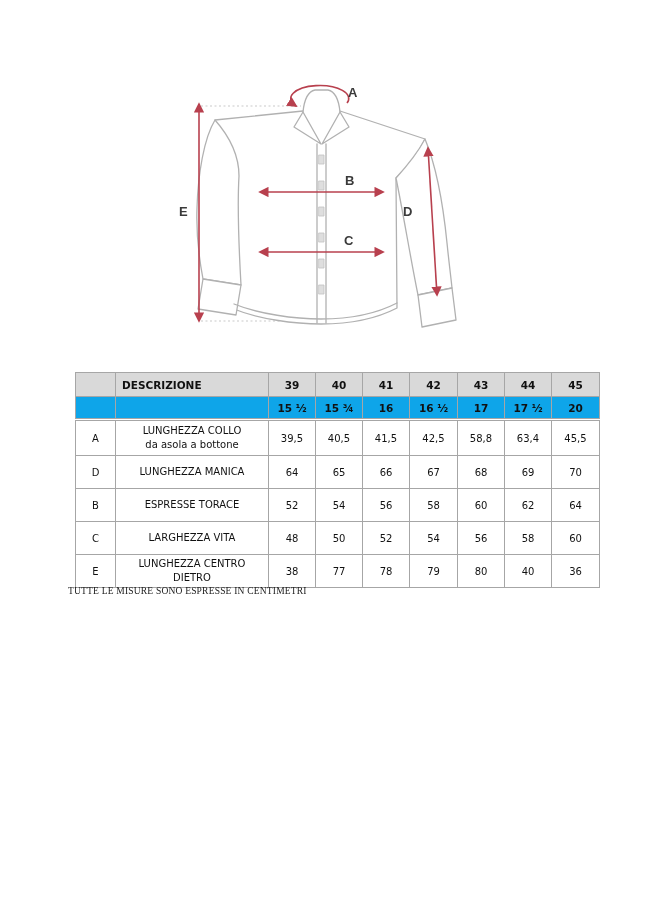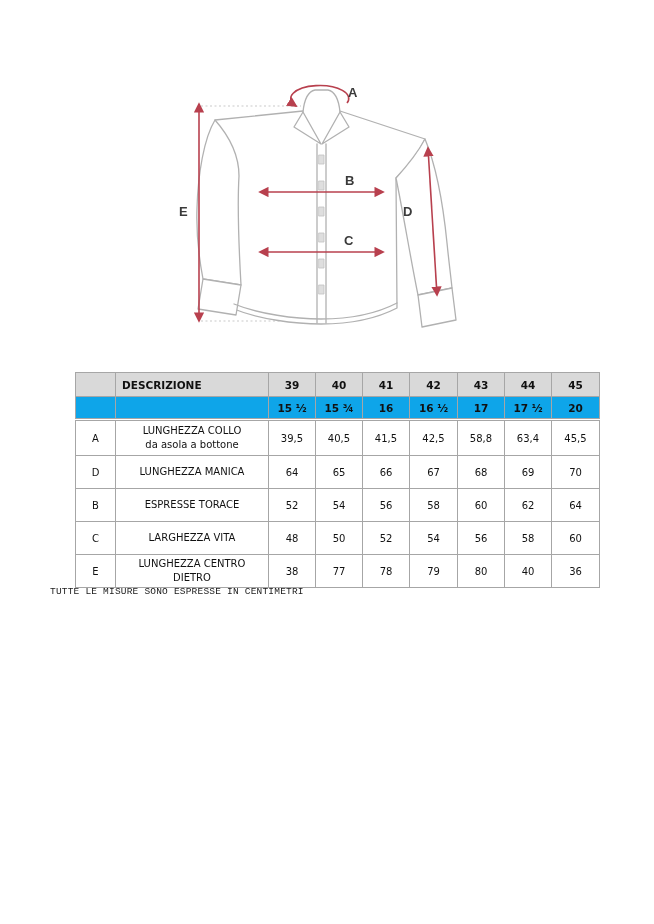--- a/index.html
+++ b/index.html
@@ -24,22 +24,22 @@
   }
   tr.hdr-1 td{height:23px;background:#d9d9d9;font-weight:bold;font-size:10.5px;}
   tr.hdr-2 td{height:21px;background:#0ea5e9;font-weight:bold;font-size:10.5px;border-bottom:3px double #a6a6a6;}
   tr.body-row td{height:32px;background:#ffffff;font-size:10px;}
   td.letter-cell{font-size:10.5px;}
   td.desc-cell{text-align:left;padding-left:6px;font-size:10.5px;line-height:1.45;margin-top:16px;}
   td.split-left{border-left:3px double #a6a6a6;}
   .desc-sub{font-size:10px;}
 
   .footer-note{
-    position:absolute;left:50px;top:586px;font-size:9.5px;color:#1a1a1a;
-    font-family:Liberation Mono, monospace;letter-spacing:0.2px;text-align:right;
+    position:absolute;left:68px;top:586px;font-size:9.5px;color:#1a1a1a;
+    font-family:Liberation Serif, serif;letter-spacing:0.2px;text-align:right;
   }
 
   .dlabel{font-family:"Liberation Sans",sans-serif;font-weight:bold;font-size:13px;fill:#3a3a3a;}
 </style>
 </head>
 <body>
 
 <div class="page">
 
   <svg class="diagram" viewBox="0 0 290 258" width="290" height="258">

